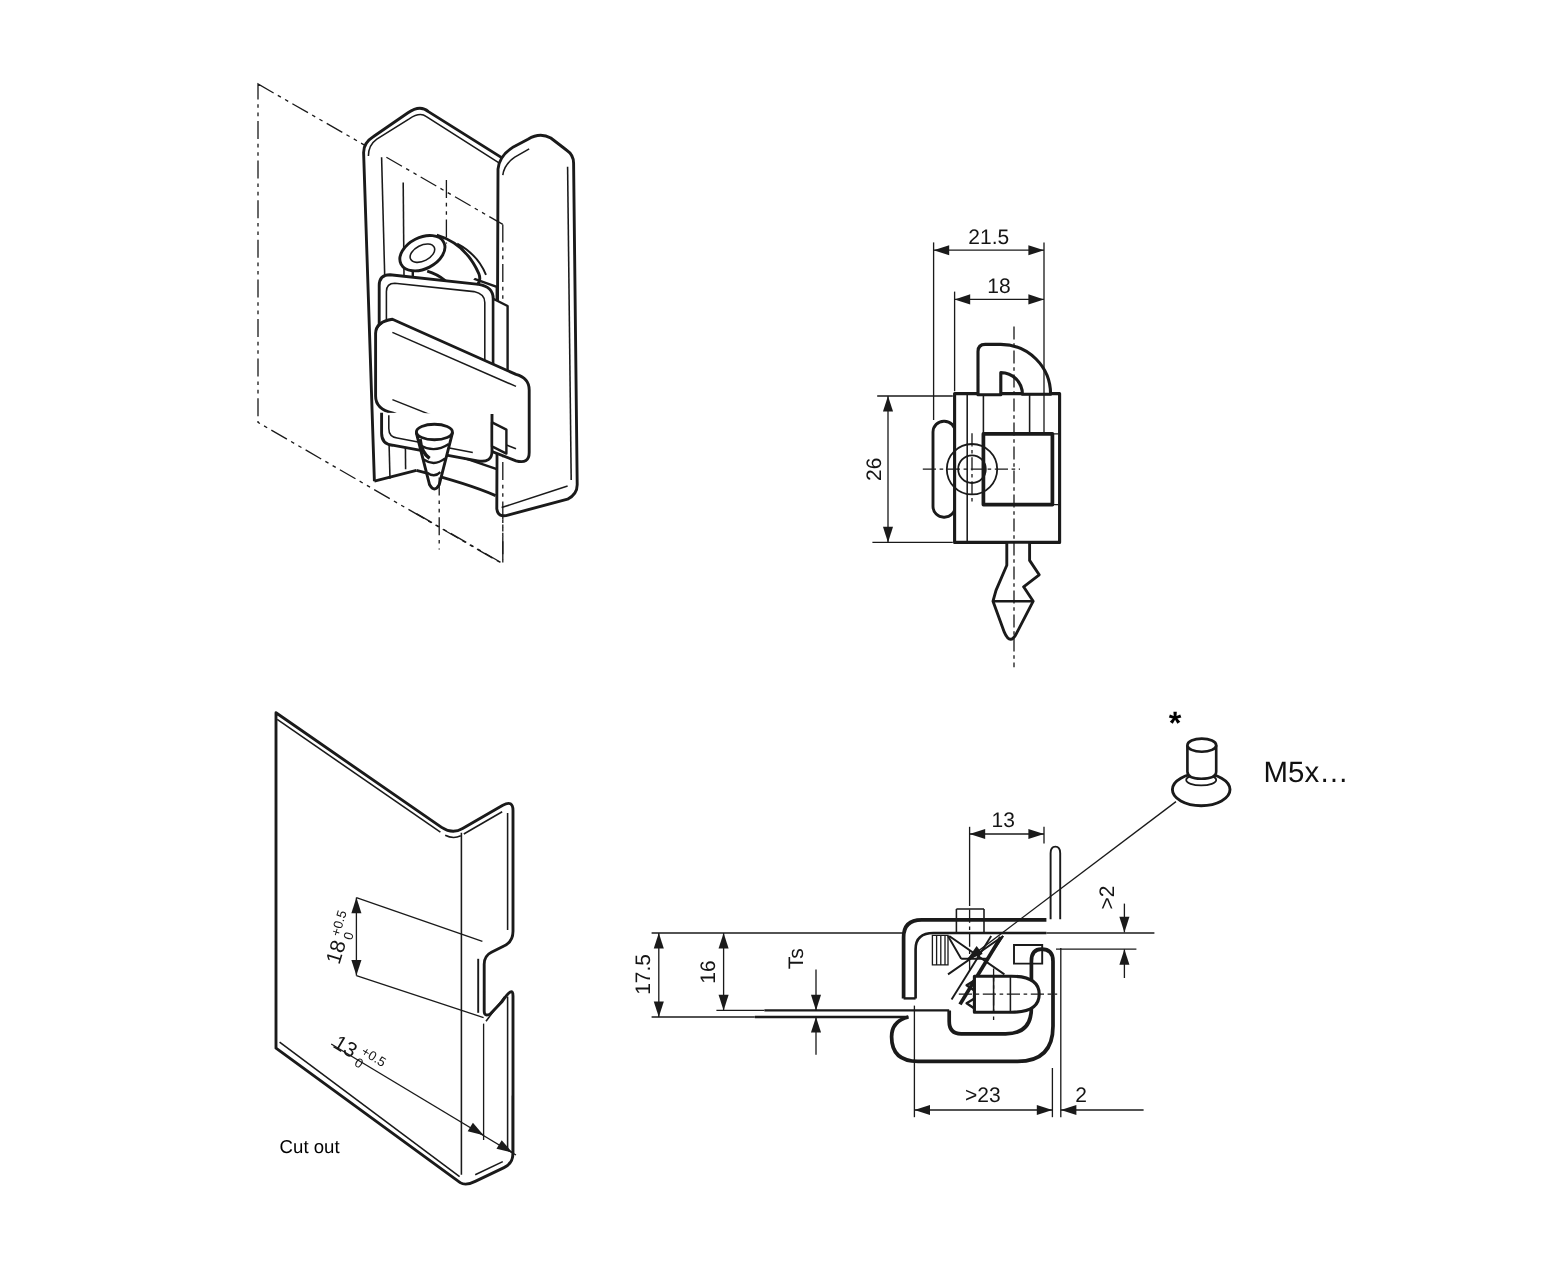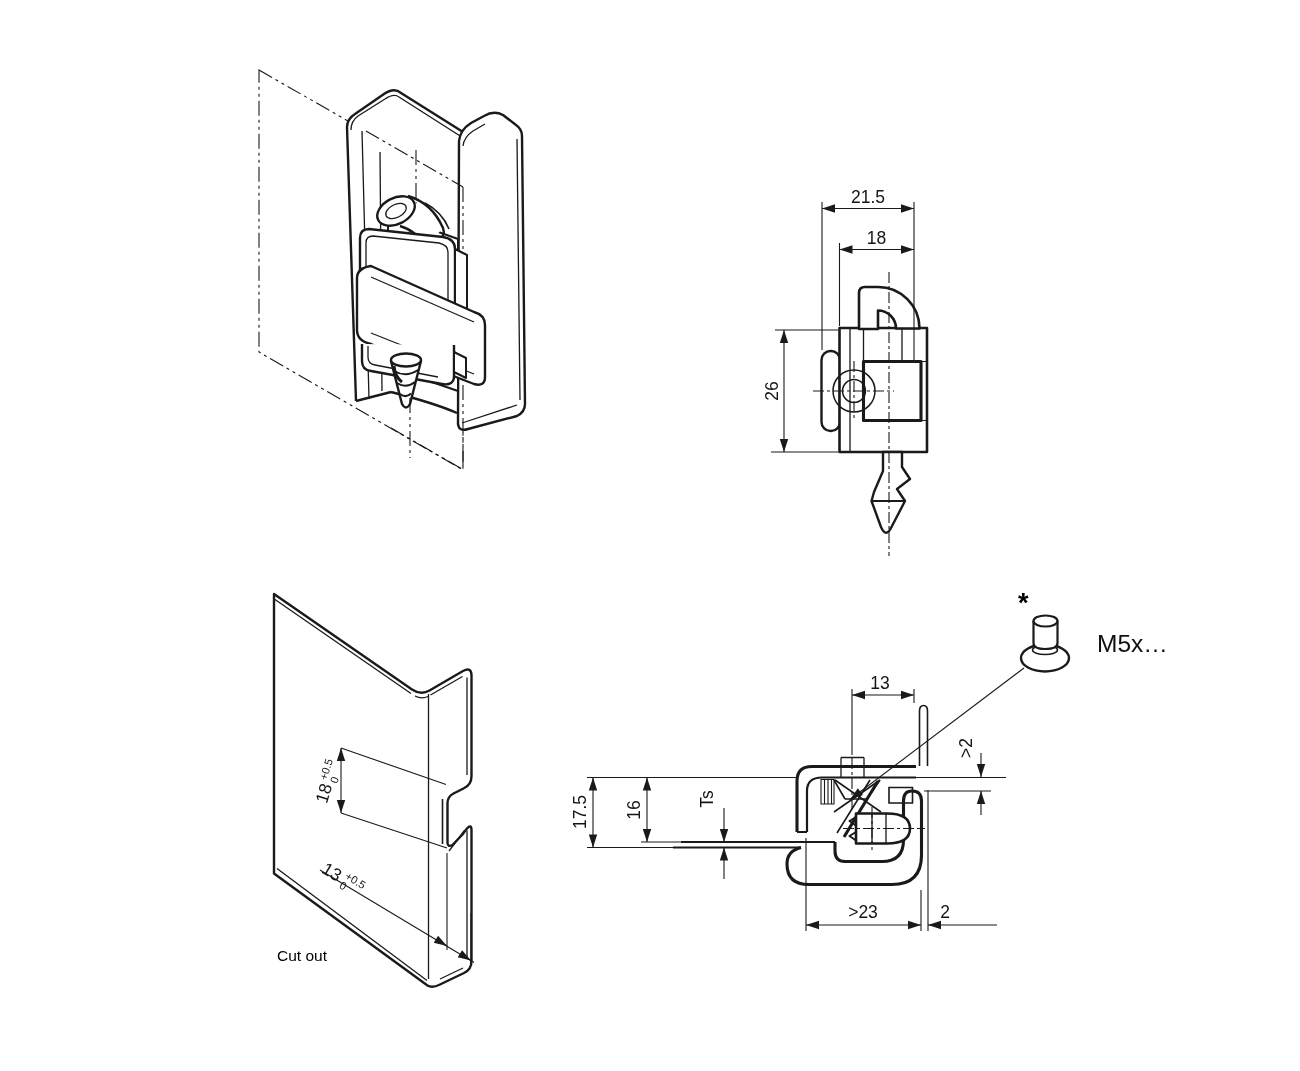--- a/index.html
+++ b/index.html
@@ -1,17 +1,17 @@
 <!DOCTYPE html>
 <html><head>
 <meta charset="utf-8">
 <style>
   html,body{margin:0;padding:0;background:#ffffff;}
   .stage{position:relative;width:1196px;height:1071px;background:#fff;overflow:hidden;
-         font-family:"Liberation Sans", sans-serif;margin-left:44px;}
+         font-family:"Liberation Sans", sans-serif;}
   svg{position:absolute;left:0;top:0;}
   
   .ol  {fill:none;stroke:#1a1a1a;stroke-width:2.4;stroke-linejoin:round;stroke-linecap:butt;}
   .ol2 {fill:none;stroke:#1a1a1a;stroke-width:2.6;stroke-linejoin:round;}
   .hv  {fill:none;stroke:#1a1a1a;stroke-width:3.1;stroke-linejoin:round;}
   .md  {fill:none;stroke:#1a1a1a;stroke-width:2;stroke-linejoin:round;}
   .tn  {fill:none;stroke:#1a1a1a;stroke-width:1.1;}
   .t13 {fill:none;stroke:#1a1a1a;stroke-width:1.3;}
   .t16 {fill:none;stroke:#1a1a1a;stroke-width:1.6;}
   .fw  {fill:#ffffff;}

